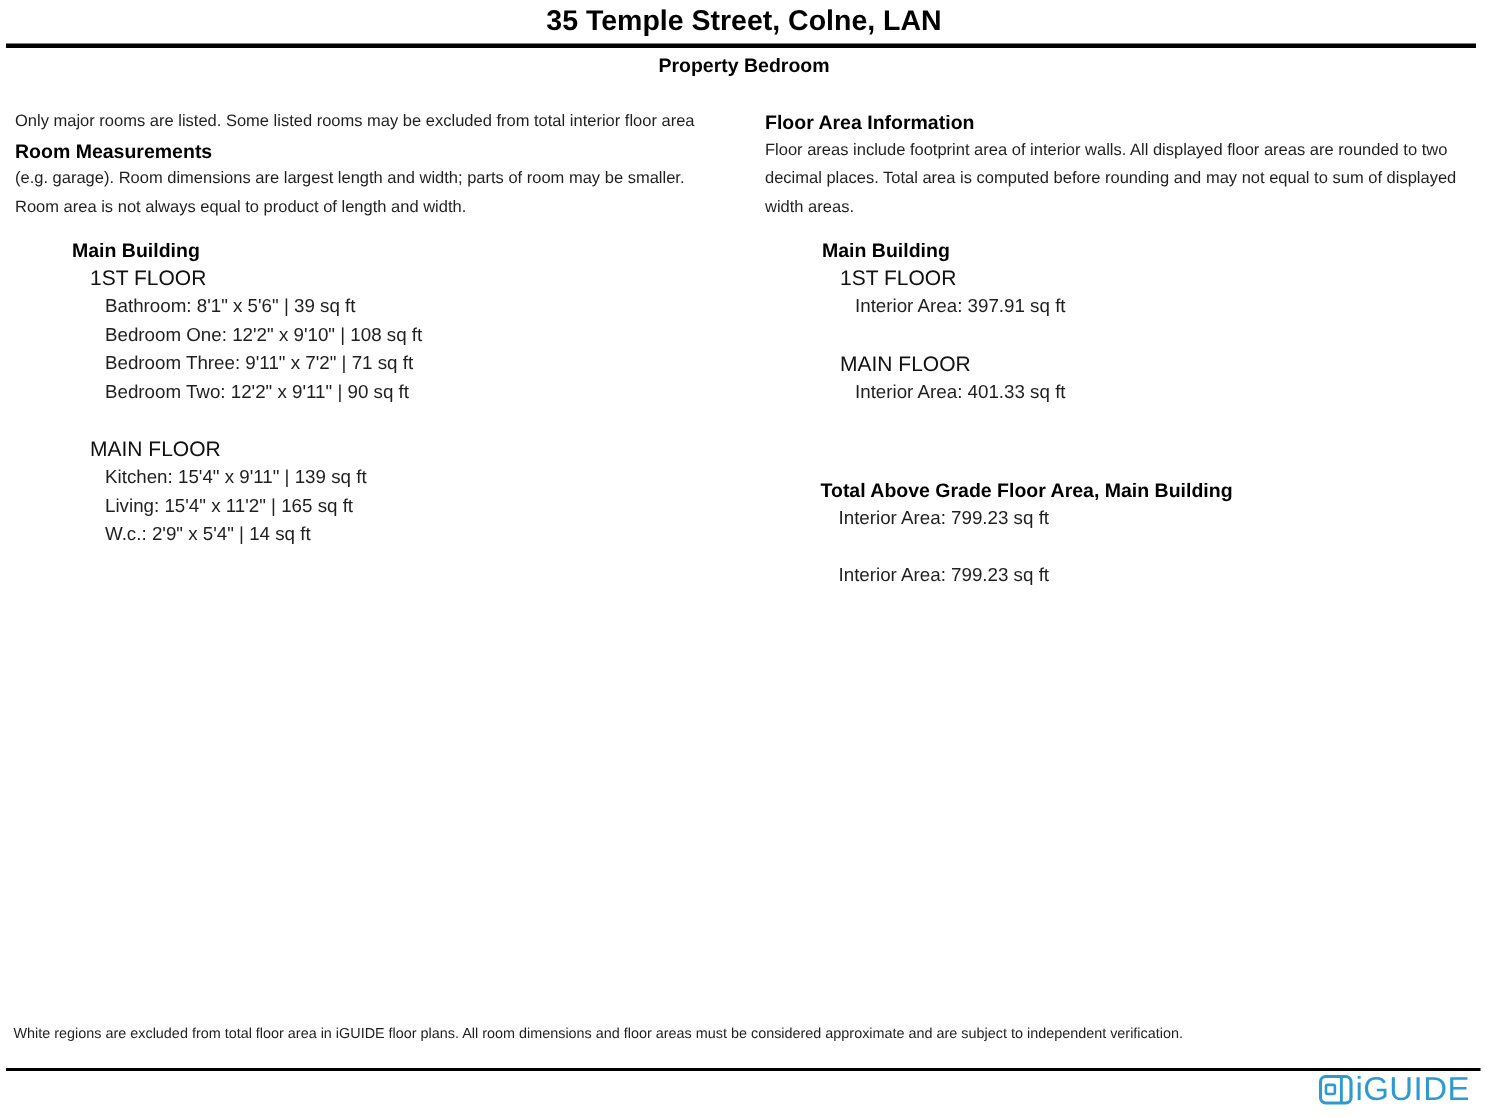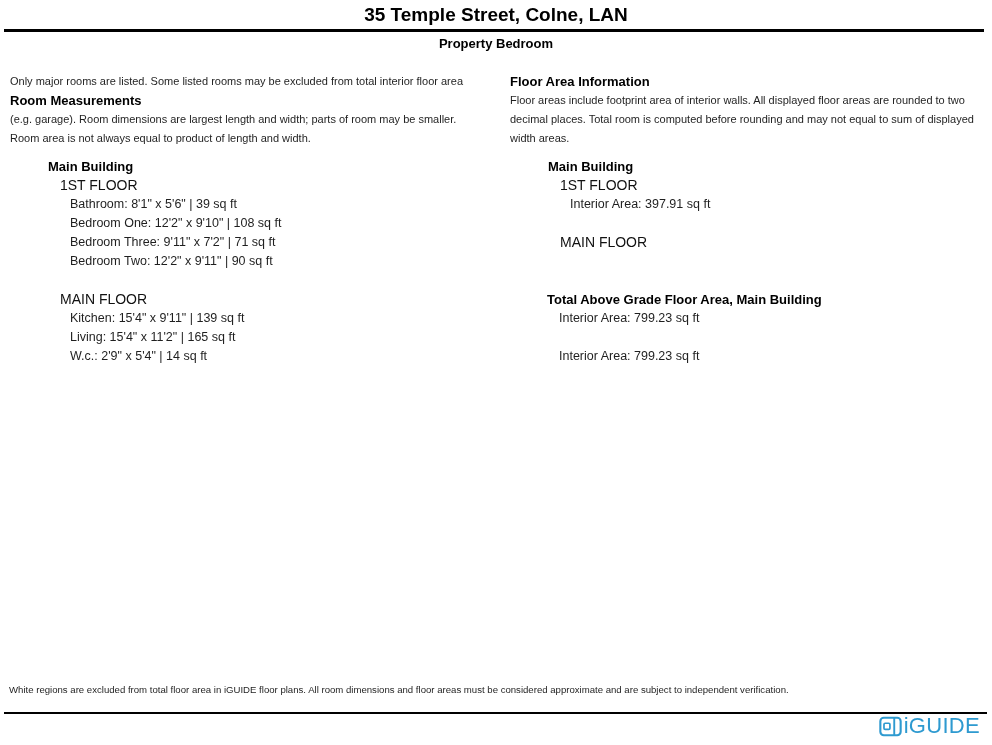--- a/index.html
+++ b/index.html
@@ -43,21 +43,21 @@
   .col { position: absolute; top: 72px; }
   .col-left  { left: 10px;  width: 480px; }
   .col-right { left: 510px; width: 478px; }
   .ln { height: 19px; line-height: 19px; white-space: nowrap; font-size: 12.5px; }
   .ln.heading { font-size: 13px; font-weight: bold; color: var(--ink); }
   .ln.desc { font-size: 11px; }
   .block-gap { height: 9px; }
   .ln.building { padding-left: 38px; font-size: 13px; font-weight: bold; color: var(--ink); }
   .ln.floor { padding-left: 50px; font-size: 14px; color: #111; }
   .ln.entry { padding-left: 60px; font-size: 12.5px; }
-  .ln.total-label { padding-left: 37px; font-size: 13px; font-weight: bold; color: var(--ink); }
+  .ln.total-label { padding-left: 37px; font-size: 13px; font-weight: bold; color: var(--ink); margin-top: 8px; }
   .ln.total-value { padding-left: 49px; font-size: 12.5px; }
   .rule-bottom {
     position: absolute;
     top: 712px; left: 4px;
     width: 983px; height: 2px;
     background: var(--ink);
   }
   .footer-text {
     position: absolute;
     top: 684px; left: 9px;
@@ -105,28 +105,29 @@
     <div class="ln"></div>
     <div class="ln floor">MAIN FLOOR</div>
     <div class="ln entry">Kitchen: 15'4" x 9'11" | 139 sq ft</div>
     <div class="ln entry">Living: 15'4" x 11'2" | 165 sq ft</div>
     <div class="ln entry">W.c.: 2'9" x 5'4" | 14 sq ft</div>
   </div>
 
   <div class="col col-right">
     <div class="ln heading">Floor Area Information</div>
     <div class="ln desc">Floor areas include footprint area of interior walls. All displayed floor areas are rounded to two</div>
-    <div class="ln desc">decimal places. Total room is computed before rounding and may not equal to sum of displayed</div>
+    <div class="ln desc">decimal places. Total area is computed before rounding and may not equal to sum of displayed</div>
     <div class="ln desc">width areas.</div>
     <div class="block-gap"></div>
     <div class="ln building">Main Building</div>
     <div class="ln floor">1ST FLOOR</div>
     <div class="ln entry">Interior Area: 397.91 sq ft</div>
     <div class="ln"></div>
     <div class="ln floor">MAIN FLOOR</div>
+    <div class="ln entry">Interior Area: 401.33 sq ft</div>
     <div class="ln"></div>
     <div class="ln"></div>
     <div class="ln total-label">Total Above Grade Floor Area, Main Building</div>
     <div class="ln total-value">Interior Area: 799.23 sq ft</div>
     <div class="ln"></div>
     <div class="ln total-value">Interior Area: 799.23 sq ft</div>
   </div>
 
   <div class="rule-bottom"></div>
   <div class="footer-text">White regions are excluded from total floor area in iGUIDE floor plans. All room dimensions and floor areas must be considered approximate and are subject to independent verification.</div>

